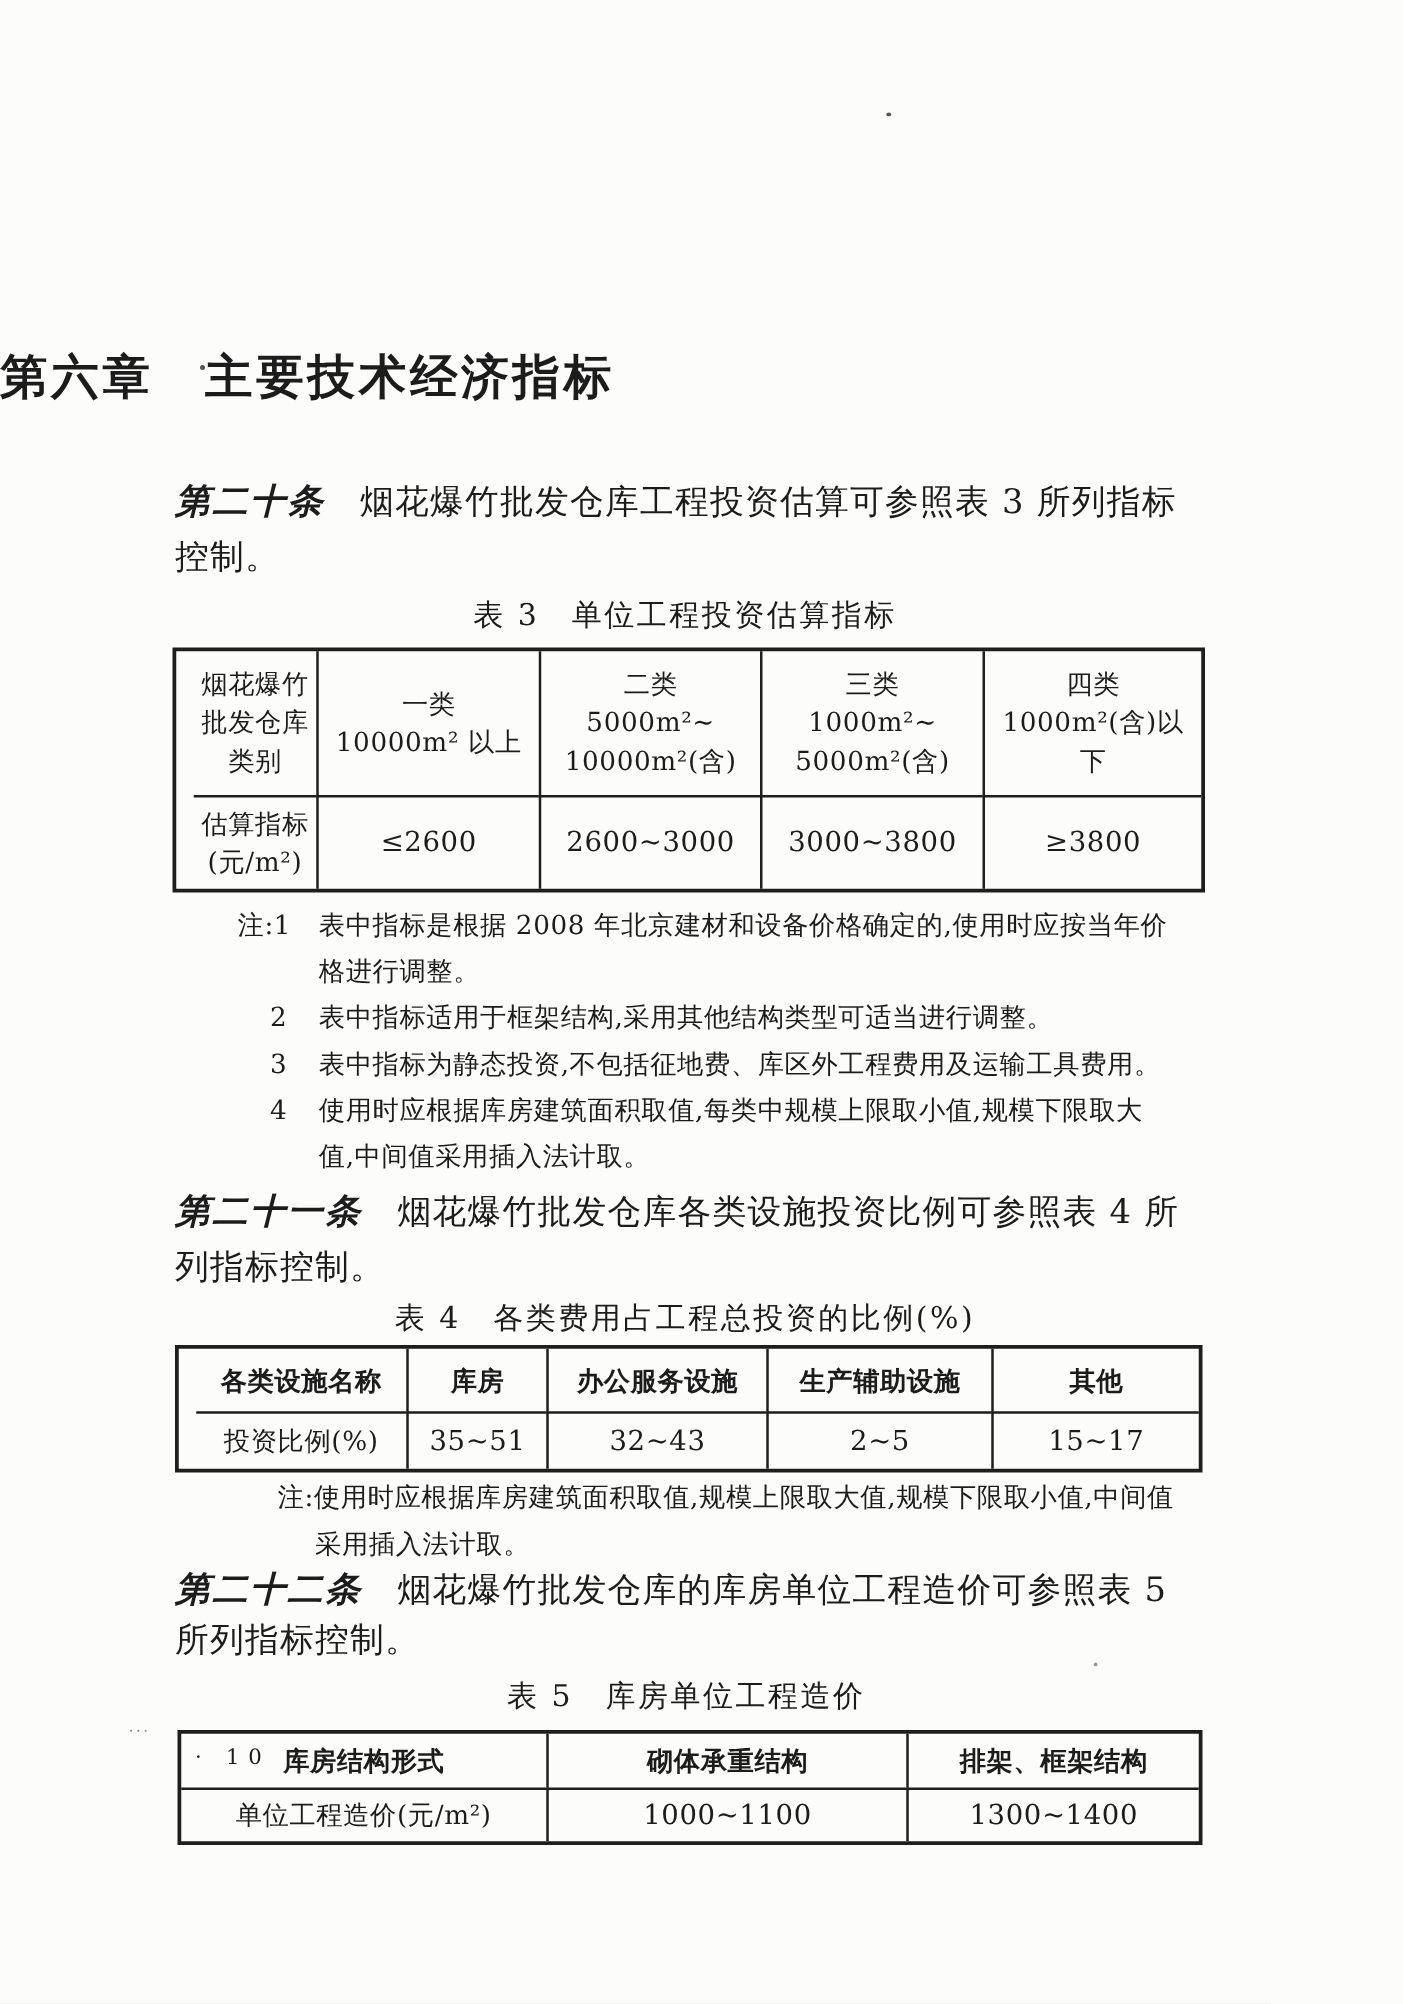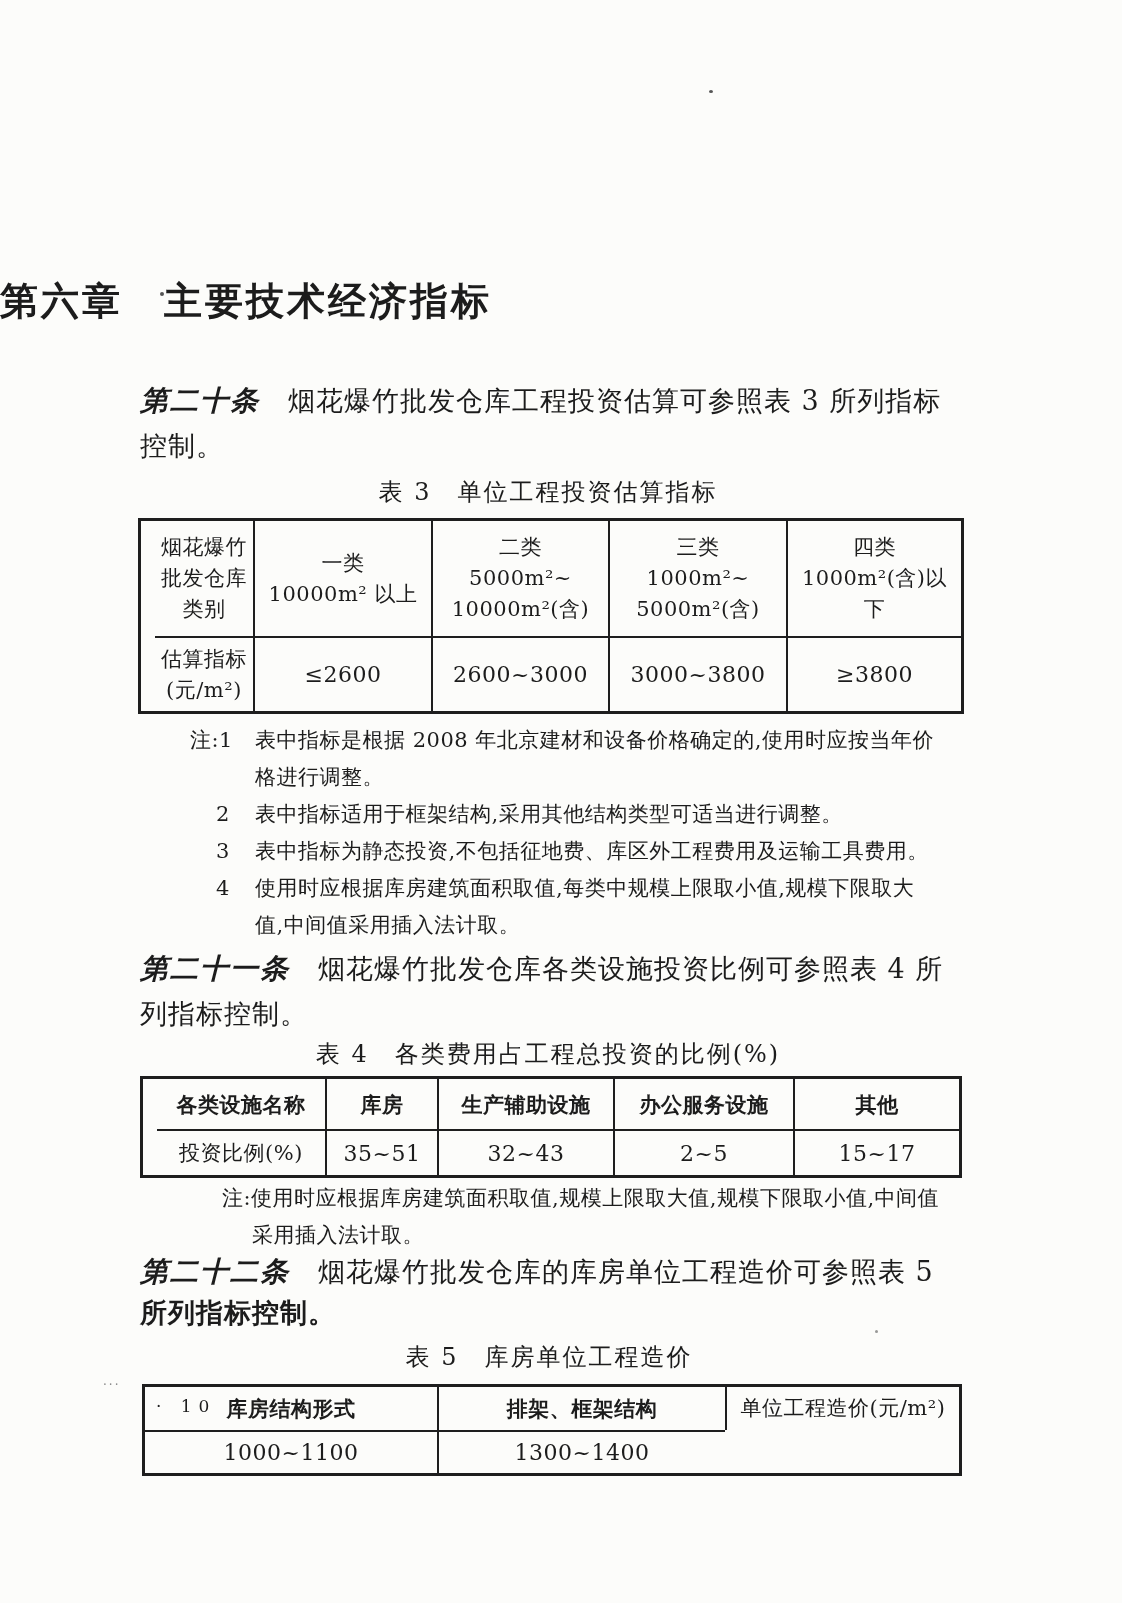--- a/index.html
+++ b/index.html
@@ -144,41 +144,42 @@
 
   <div class="article-line" style="top:953px;">
     <span class="article-label">第二十一条</span><span>烟花爆竹批发仓库各类设施投资比例可参照表 4 所</span>
   </div>
   <div class="article-line" style="top:998px;">列指标控制。</div>
 
   <div class="tbl-caption" id="t4-caption">表 4　各类费用占工程总投资的比例(%)</div>
   <div class="tbl tbl-5col" id="table4">
     <div class="cell hdr-bold">各类设施名称</div>
     <div class="cell hdr-bold">库房</div>
+    <div class="cell hdr-bold">办公服务设施</div>
     <div class="cell hdr-bold">生产辅助设施</div>
-    <div class="cell hdr-bold">办公服务设施</div>
     <div class="cell hdr-bold">其他</div>
     <div class="cell">投资比例(%)</div>
     <div class="cell val">35~51</div>
     <div class="cell val">32~43</div>
     <div class="cell val">2~5</div>
     <div class="cell val">15~17</div>
   </div>
 
   <div class="single-note">注:使用时应根据库房建筑面积取值,规模上限取大值,规模下限取小值,中间值
 采用插入法计取。</div>
 
   <div class="article-line" style="top:1256px;">
     <span class="article-label">第二十二条</span><span>烟花爆竹批发仓库的库房单位工程造价可参照表 5</span>
   </div>
-  <div class="article-line" style="top:1297px;font-weight:bold;">所列指标控制。</div>
+  <div class="article-line" style="top:1297px;">所列指标控制。</div>
 
   <div class="tbl-caption" id="t5-caption">表 5　库房单位工程造价</div>
   <div class="tbl tbl-3col" id="table5">
     <div class="cell hdr-bold">库房结构形式</div>
+    <div class="cell hdr-bold">砌体承重结构</div>
     <div class="cell hdr-bold">排架、框架结构</div>
     <div class="cell">单位工程造价(元/m²)</div>
     <div class="cell val">1000~1100</div>
     <div class="cell val">1300~1400</div>
   </div>
 
   <div class="page-number">· 10 ·</div>
 
 </div>
 

